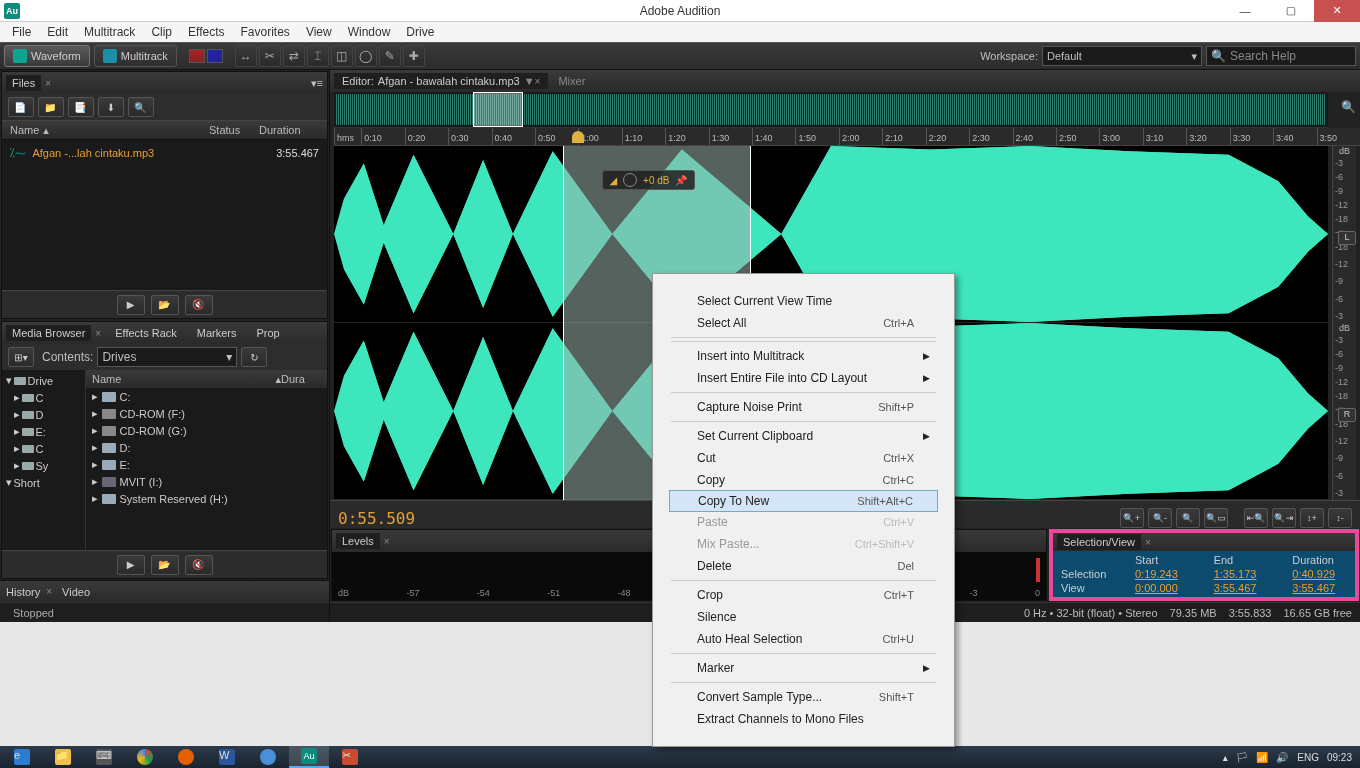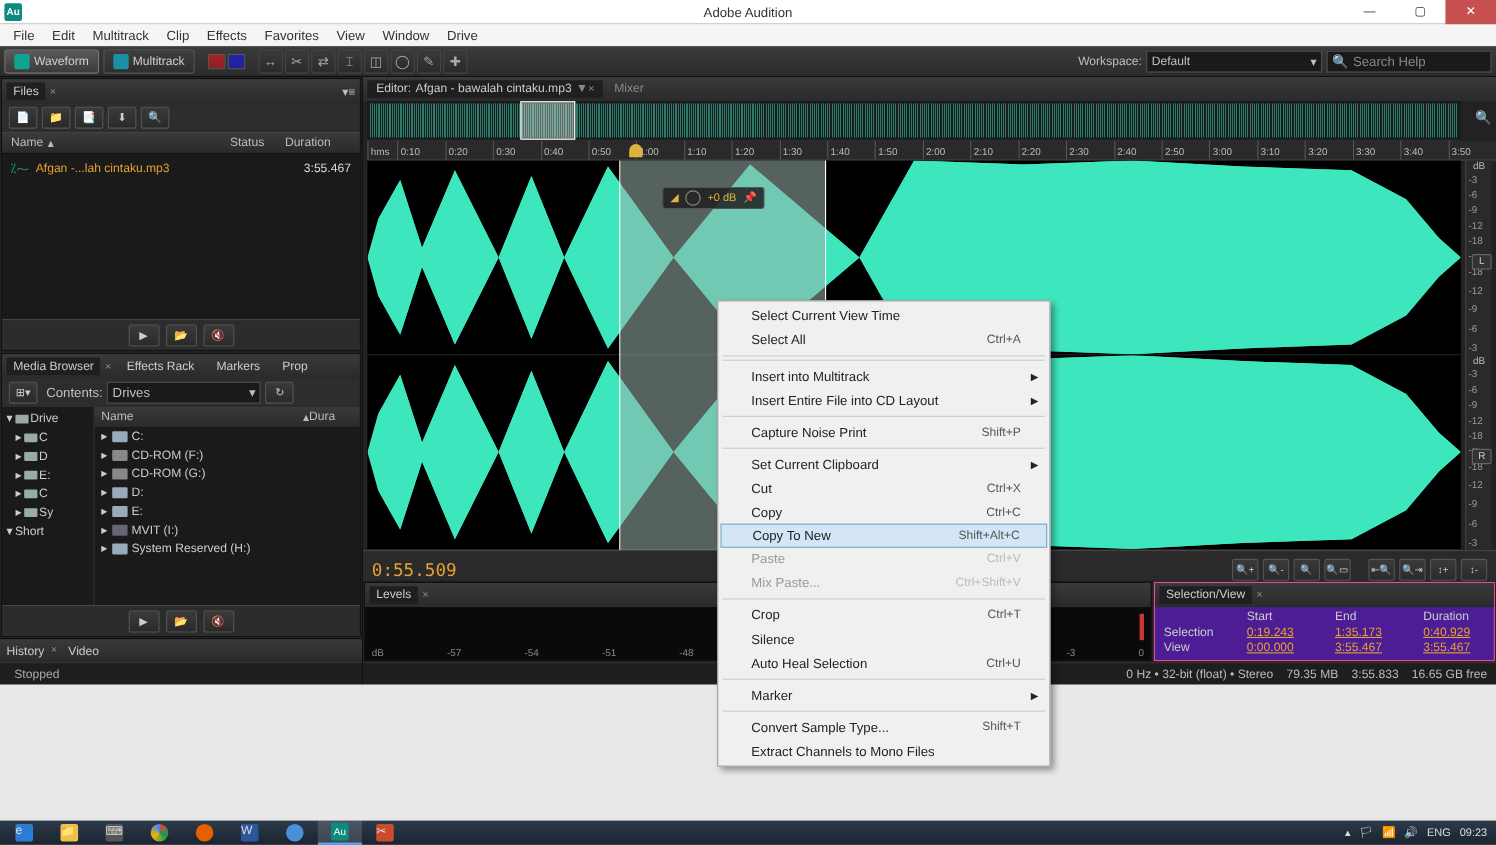--- a/index.html
+++ b/index.html
@@ -96,30 +96,30 @@
 .time-bar { height:28px; background:#2a2a2a; display:flex; align-items:flex-end; padding:0 8px; gap:8px; border-top:1px solid #444;}
 .time-display { font-size:16px; color:#e8a033; font-family:monospace;}
 .zoom-tools { margin-left:auto; display:flex; gap:4px;}
 .zoom-btn { width:24px; height:20px; border:1px solid #555; background:linear-gradient(#3a3a3a,#2a2a2a); border-radius:2px; display:flex; align-items:center; justify-content:center; color:#ccc; font-size:9px;}
 
 .bottom-panels { height:74px; display:flex;}
 .levels { flex:1; background:#1a1a1a; border:1px solid #111; margin:1px; display:flex; flex-direction:column;}
 .levels-body { flex:1; background:#0a0a0a; position:relative;}
 .level-scale { position:absolute; bottom:2px; left:6px; right:6px; display:flex; justify-content:space-between; font-size:9px; color:#888;}
 .level-bar { position:absolute; right:6px; top:6px; bottom:18px; width:4px; background:#c33;}
-.selview { width:310px; background:#4c1d95; border:1px solid #ec4899; margin:1px; display:flex; flex-direction:column; font-size:11px;}
+.selview { width:310px; background:#0c4a6e; border:4px solid #ec4899; margin:1px; display:flex; flex-direction:column; font-size:11px;}
 .sv-body { flex:1; padding:2px 8px;}
 .sv-row { display:flex; padding:1px 0;}
 .sv-row .lbl { width:64px; color:#ccc;}
 .sv-row .val { width:70px; color:#e8a033; text-decoration:underline; text-align:left;margin-left:24px;}
 
 .status-right { height:20px; background:#1e1e1e; display:flex; align-items:center; padding:0 8px; gap:12px; font-size:11px; color:#bbb; border-top:1px solid #333; justify-content:flex-end;}
 .status-right .left-status { margin-right:auto;}
 
-.context-menu { position:absolute; left:652px; top:273px; width:303px; background:#f0f0f0; border:1px solid #999; box-shadow:3px 3px 6px rgba(0,0,0,0.4); z-index:100; padding:2px; font-size:12px; color:#222;}
+.context-menu { position:absolute; left:652px; top:273px; width:303px; background:#f0f0f0; border:1px solid #999; box-shadow:3px 3px 6px rgba(0,0,0,0.4); z-index:100; padding:16px; font-size:12px; color:#222;}
 .cm-item { height:22px; display:flex; align-items:center; padding:0 24px 0 28px; position:relative;}
 .cm-item.highlighted { background:#d4e5f7; border:1px solid #7ab; margin:-1px 0;}
 .cm-item.disabled { color:#999;}
 .cm-item .shortcut { margin-left:auto; font-size:11px; color:#555;}
 .cm-item.disabled .shortcut { color:#bbb;}
 .cm-item .arrow { position:absolute; right:8px; font-size:9px;}
 .cm-sep { height:1px; background:#ccc; margin:3px 2px;}
 
 .taskbar { height:22px; background:linear-gradient(#2d3a4a,#1a2430); display:flex; align-items:center; padding:0 2px; gap:1px; font-size:11px; color:#ddd; position:absolute; bottom:0; left:0; right:0;}
 .tb-item { width:40px; height:22px; display:flex; align-items:center; justify-content:center;}
@@ -506,20 +506,24 @@
       <span class="shortcut">Shift+Alt+C</span>
     </div>
     <div class="cm-item disabled">
       <span>Paste</span>
       <span class="shortcut">Ctrl+V</span>
     </div>
     <div class="cm-item disabled">
       <span>Mix Paste...</span>
       <span class="shortcut">Ctrl+Shift+V</span>
     </div>
+    <div class="cm-item">
+      <span>Delete</span>
+      <span class="shortcut">Del</span>
+    </div>
     <div class="cm-sep"></div>
     <div class="cm-item">
       <span>Crop</span>
       <span class="shortcut">Ctrl+T</span>
     </div>
     <div class="cm-item">
       <span>Silence</span>
     </div>
     <div class="cm-item">
       <span>Auto Heal Selection</span>

